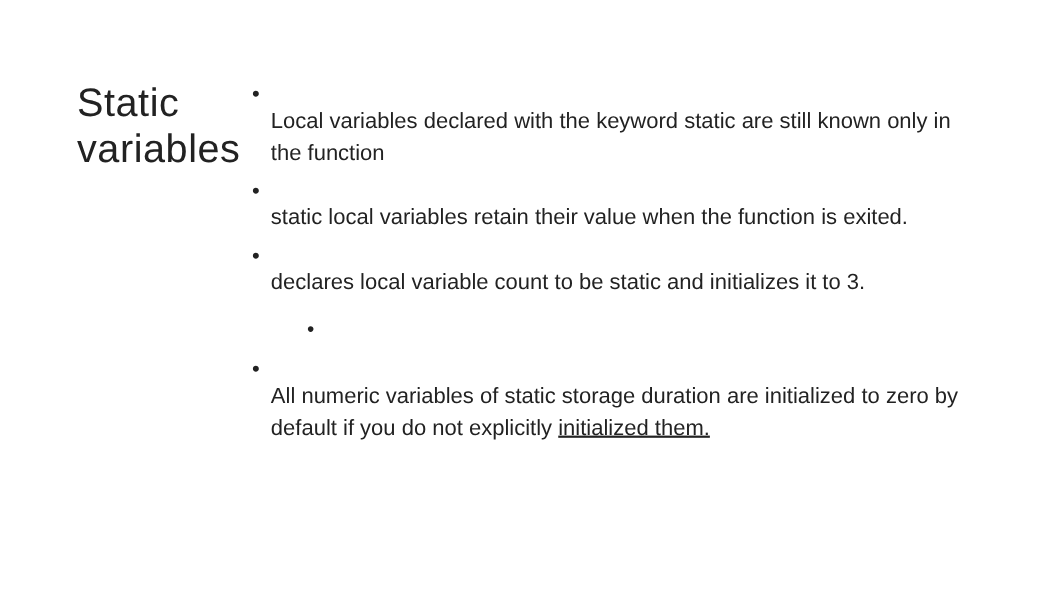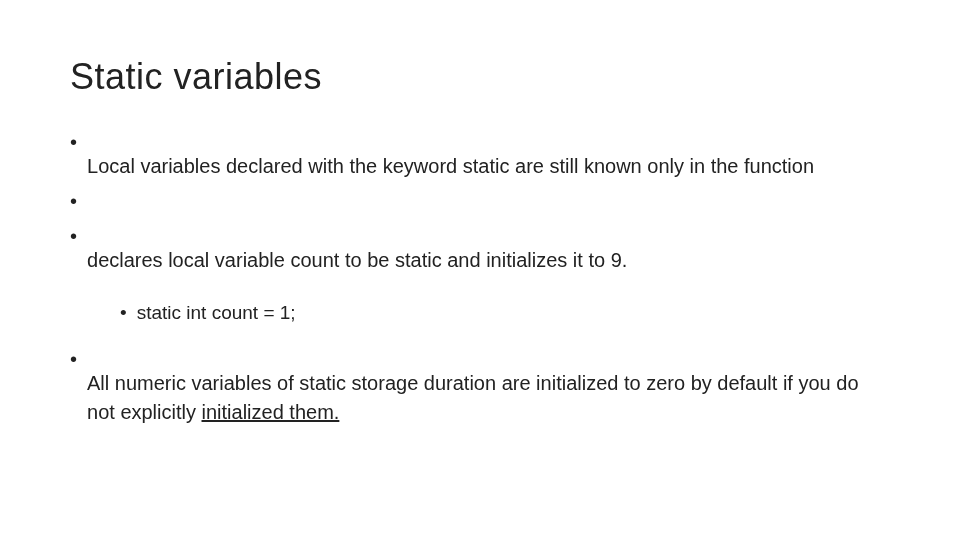--- a/index.html
+++ b/index.html
@@ -13,23 +13,23 @@
       height: 540px;
       background: #ffffff;
       font-family: 'Segoe UI', Arial, sans-serif;
       color: #222222;
       overflow: hidden;
     }
 
     .slide {
       width: 960px;
       height: 428px;
-      padding: 56px 70px 40px 70px;
+      padding: 72px 70px 40px 70px;
       display: flex;
-      flex-direction: column;
+      flex-direction: row;
     }
 
     .title {
       font-size: 36px;
       font-weight: 300;
       color: #222222;
       margin-bottom: 30px;
       letter-spacing: 0.5px;
     }
 
@@ -98,32 +98,32 @@
 
   <div class="content">
 
     <div class="bullet-item">
       <span class="bullet">•</span>
       <span class="text">Local variables declared with the keyword static are still known only in the function</span>
     </div>
 
     <div class="bullet-item">
       <span class="bullet">•</span>
+      <span class="text">static local variables retain their value when the function is exited.</span>
     </div>
 
     <div class="bullet-item">
       <span class="bullet">•</span>
-      <span class="text">declares local variable count to be static and initializes it to 9.</span>
+      <span class="text">declares local variable count to be static and initializes it to 3.</span>
     </div>
 
     <div class="spacer"></div>
 
     <div class="sub-bullet-item">
       <span class="bullet">•</span>
-      <span class="text">static int count = 1;</span>
     </div>
 
     <div class="spacer"></div>
 
     <div class="bullet-item">
       <span class="bullet">•</span>
       <span class="text">
         All numeric variables of static storage duration are initialized to zero by default if you do not explicitly <span class="underlined">initialized them.</span>
       </span>
     </div>

